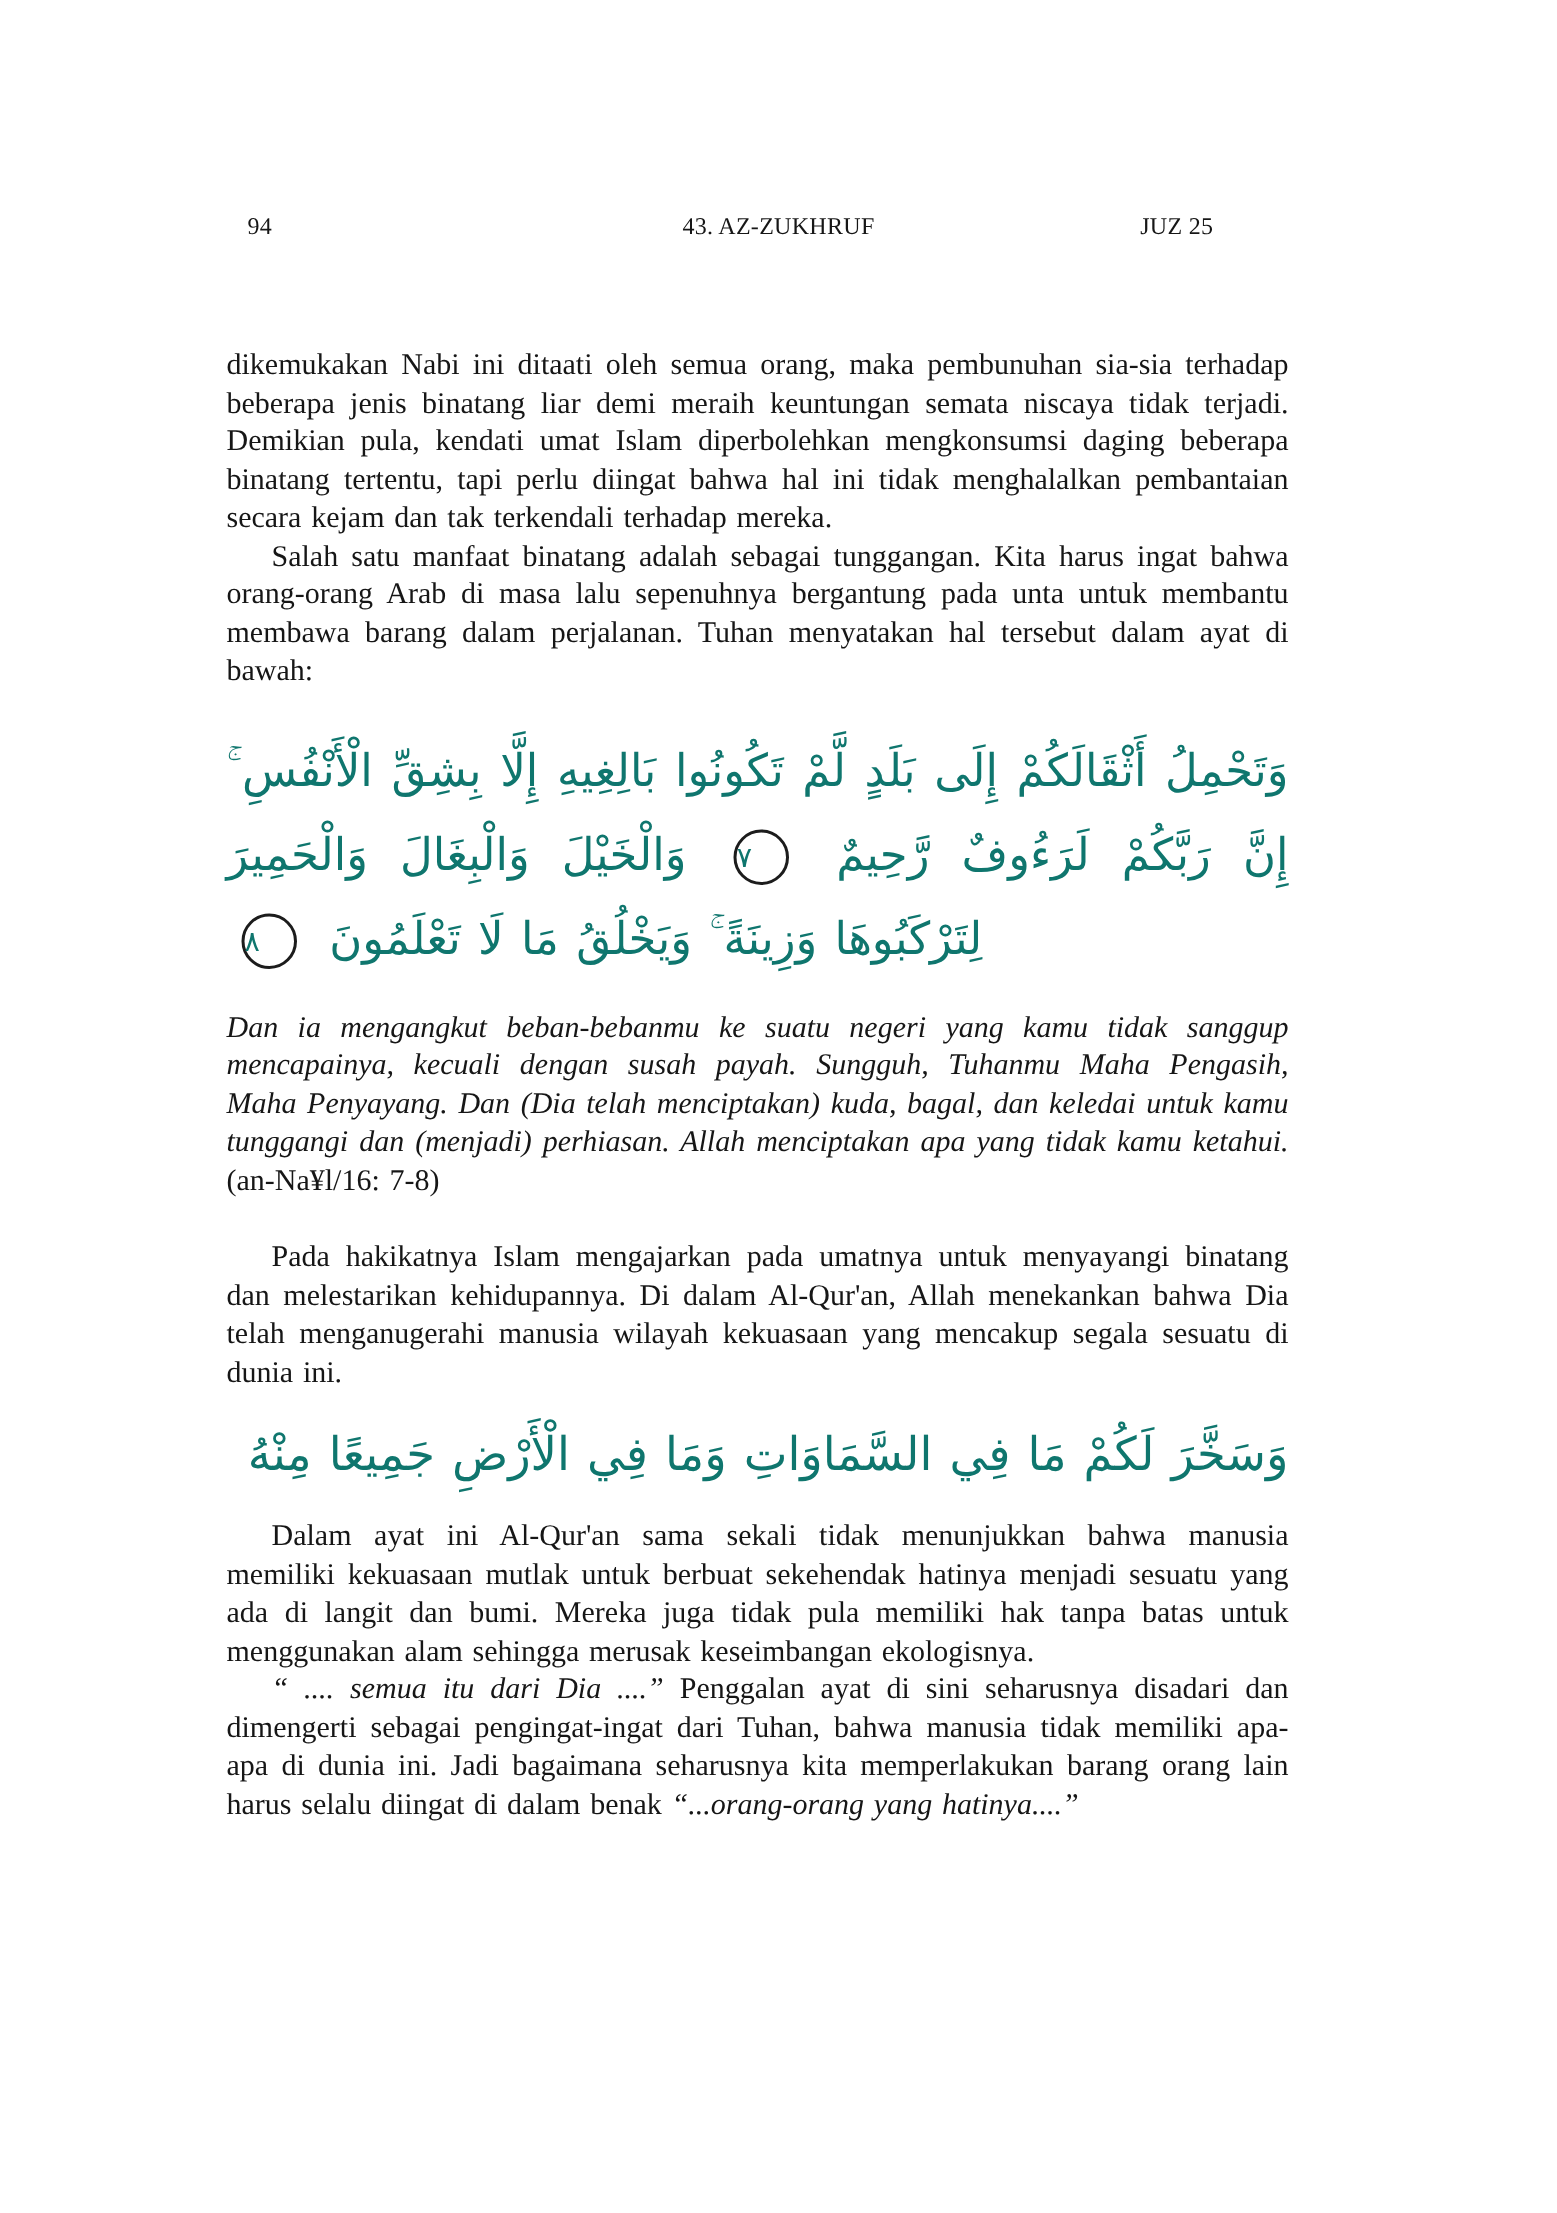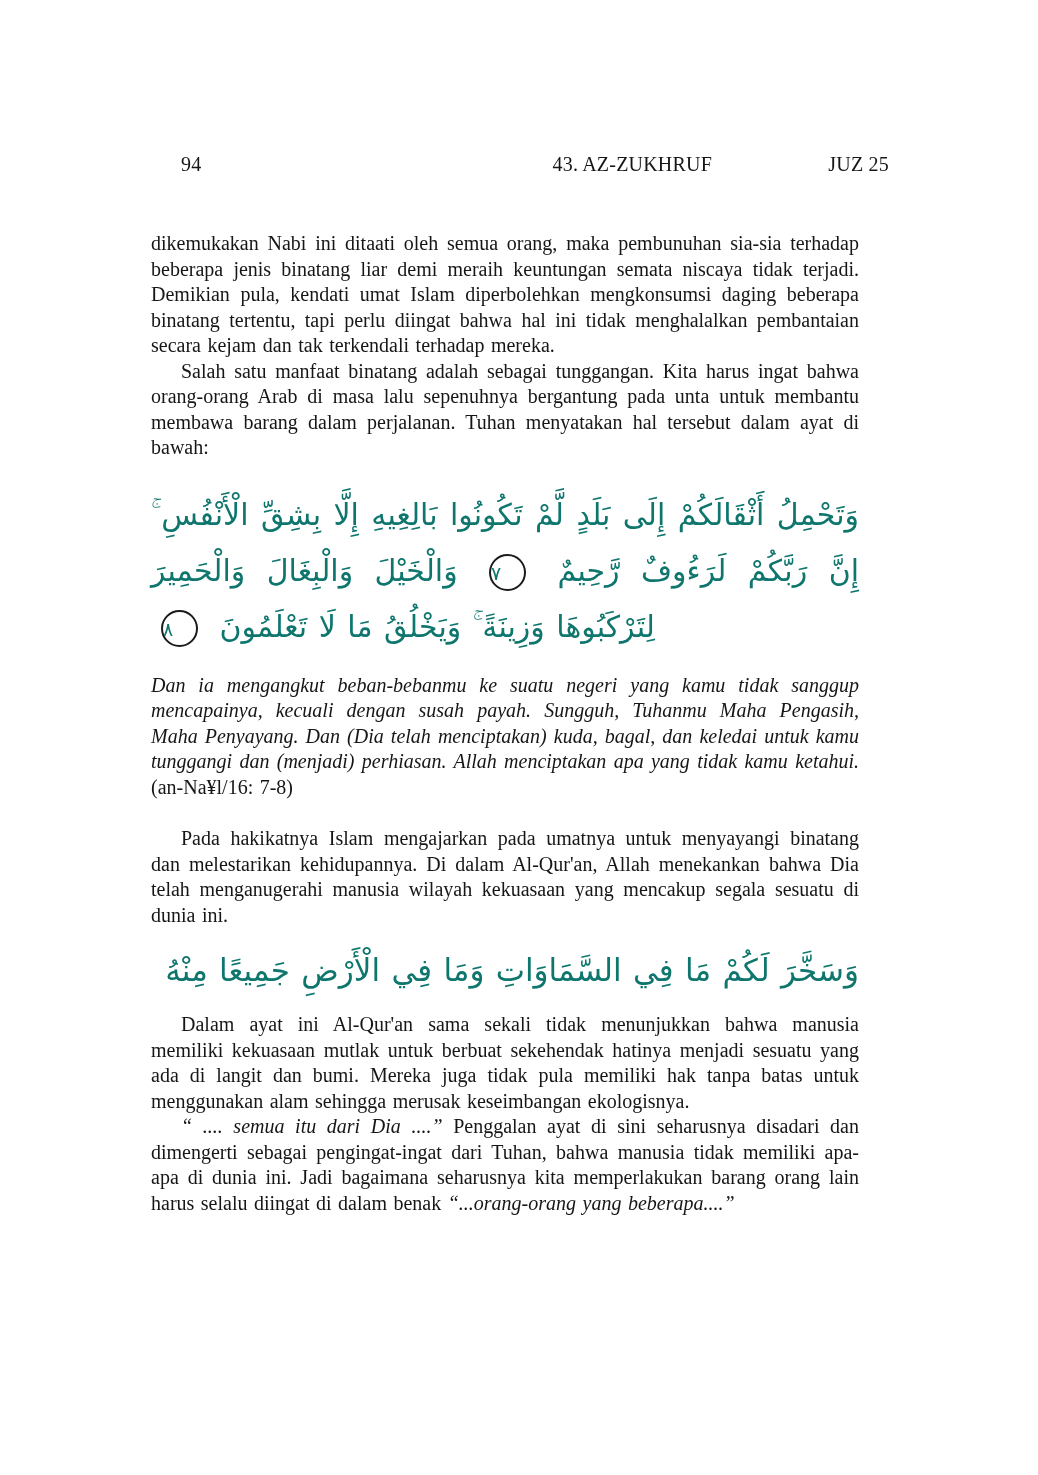--- a/index.html
+++ b/index.html
@@ -11,30 +11,30 @@
     height: 1475px;
     background: #ffffff;
     color: #161616;
     font-family: "Liberation Serif", "DejaVu Serif", serif;
     overflow: hidden;
   }
 
   .page-header {
     position: absolute;
     top: 143px;
-    left: 181px;
+    left: 165px;
     width: 708px;
     display: flex;
     align-items: baseline;
-    font-size: 20px;
+    font-size: 16px;
     letter-spacing: 0.2px;
   }
   .h-left   { flex: 1; text-align: left; }
-  .h-center { flex: 2; text-align: right; }
-  .h-right  { flex: 1; text-align: right; margin-top: 10px; }
+  .h-center { flex: 2; text-align: center; }
+  .h-right  { flex: 1; text-align: center; }
 
   .page-body {
     position: absolute;
     top: 231px;
     left: 151px;
     width: 708px;
     font-size: 20px;
     line-height: 25.5px;
     text-align: justify;
     word-spacing: 1.5px;
@@ -113,17 +113,17 @@
     </p>
 
     <p class="indent mt-lg">Pada hakikatnya Islam mengajarkan pada umatnya untuk menyayangi binatang dan melestarikan kehidupannya. Di dalam Al-Qur'an, Allah menekankan bahwa Dia telah menganugerahi manusia wilayah kekuasaan yang mencakup segala sesuatu di dunia ini.</p>
 
     <div class="arabic arabic-centered">وَسَخَّرَ لَكُمْ مَا فِي السَّمَاوَاتِ وَمَا فِي الْأَرْضِ جَمِيعًا مِنْهُ</div>
 
 
     <p class="indent mt-md">Dalam ayat ini Al-Qur'an sama sekali tidak menunjukkan bahwa manusia memiliki kekuasaan mutlak untuk berbuat sekehendak hatinya menjadi sesuatu yang ada di langit dan bumi. Mereka juga tidak pula memiliki hak tanpa batas untuk menggunakan alam sehingga merusak keseimbangan ekologisnya.</p>
 
     <p class="indent">
-      <em>“ .... semua itu dari Dia ....”</em><span> Penggalan ayat di sini seharusnya disadari dan dimengerti sebagai pengingat-ingat dari Tuhan, bahwa manusia tidak memiliki apa-apa di dunia ini. Jadi bagaimana seharusnya kita memperlakukan barang orang lain harus selalu diingat di dalam benak </span><em>“...orang-orang yang beberapa....”</em>
+      <em>“ .... semua itu dari Dia ....”</em><span> Penggalan ayat di sini seharusnya disadari dan dimengerti sebagai pengingat-ingat dari Tuhan, bahwa manusia tidak memiliki apa-apa di dunia ini. Jadi bagaimana seharusnya kita memperlakukan barang orang lain harus selalu diingat di dalam benak </span><em>“...orang-orang yang hatinya....”</em>
     </p>
 
   </main>
 </div>
 
 </body></html>

